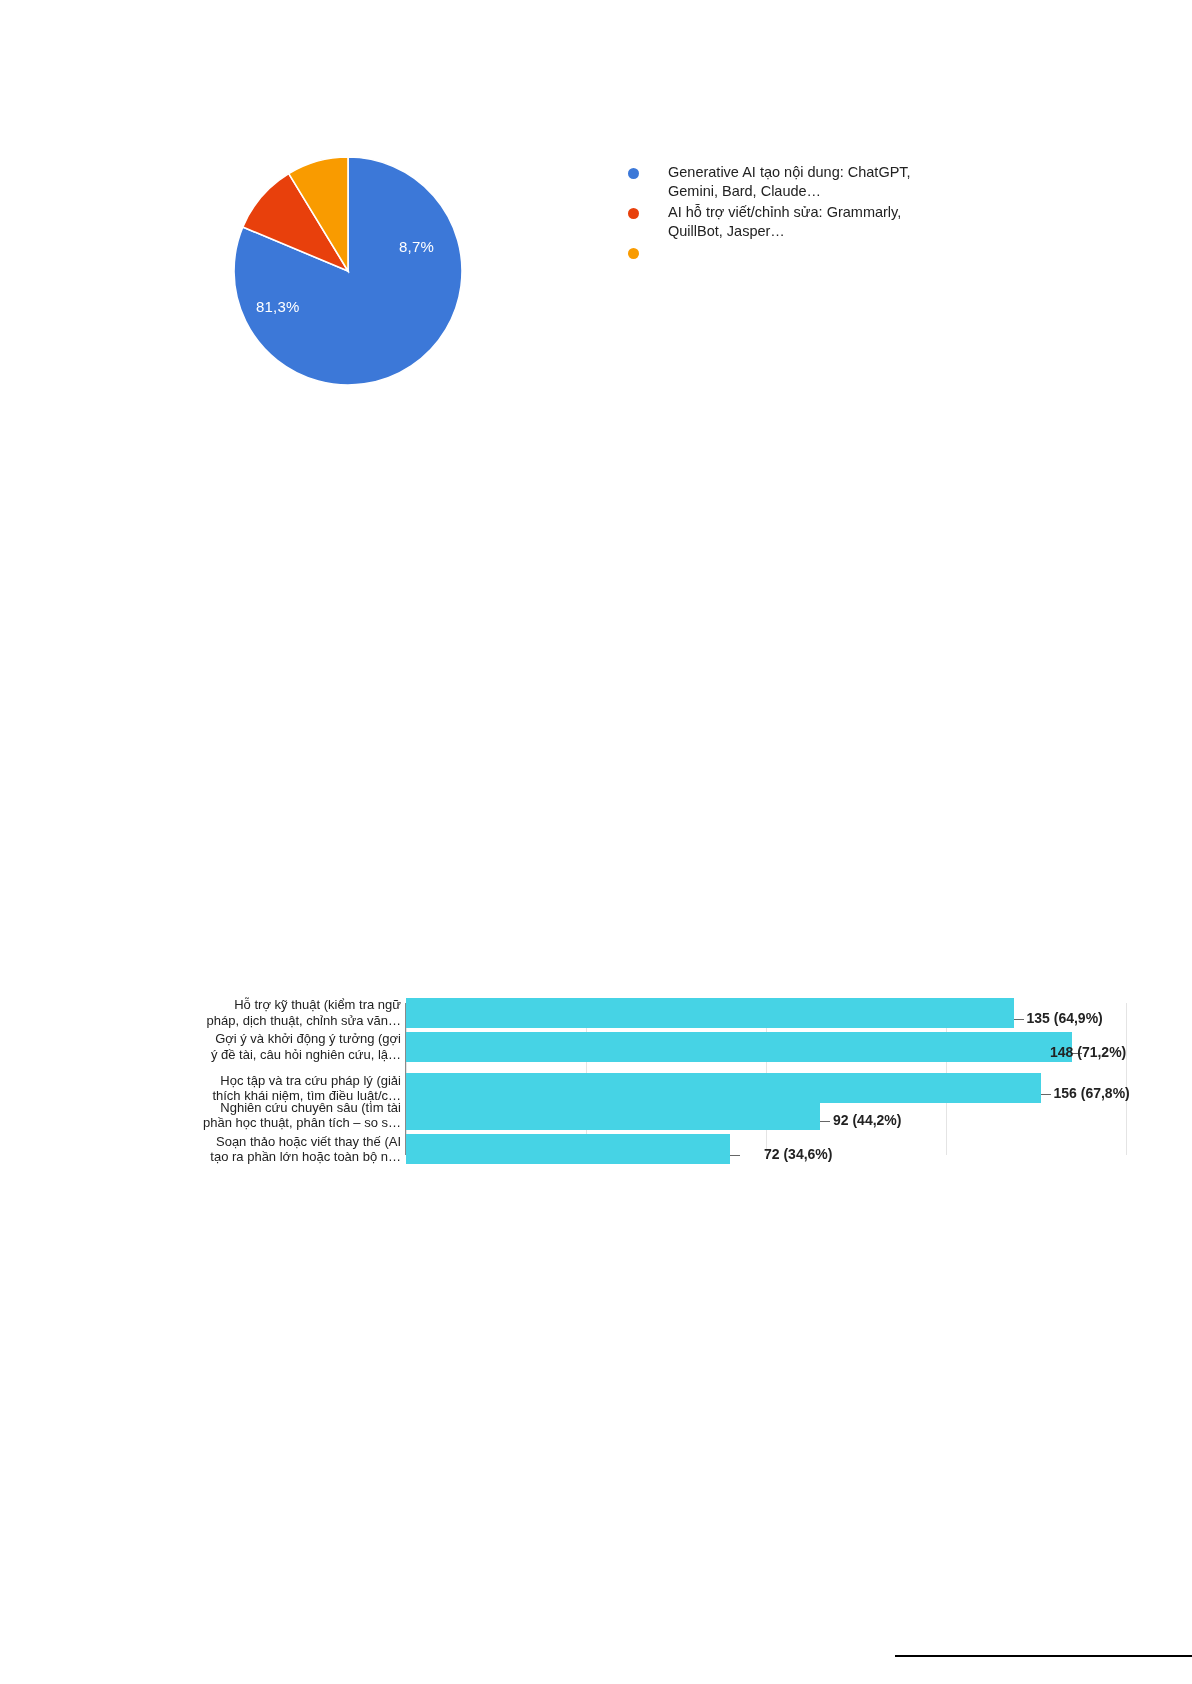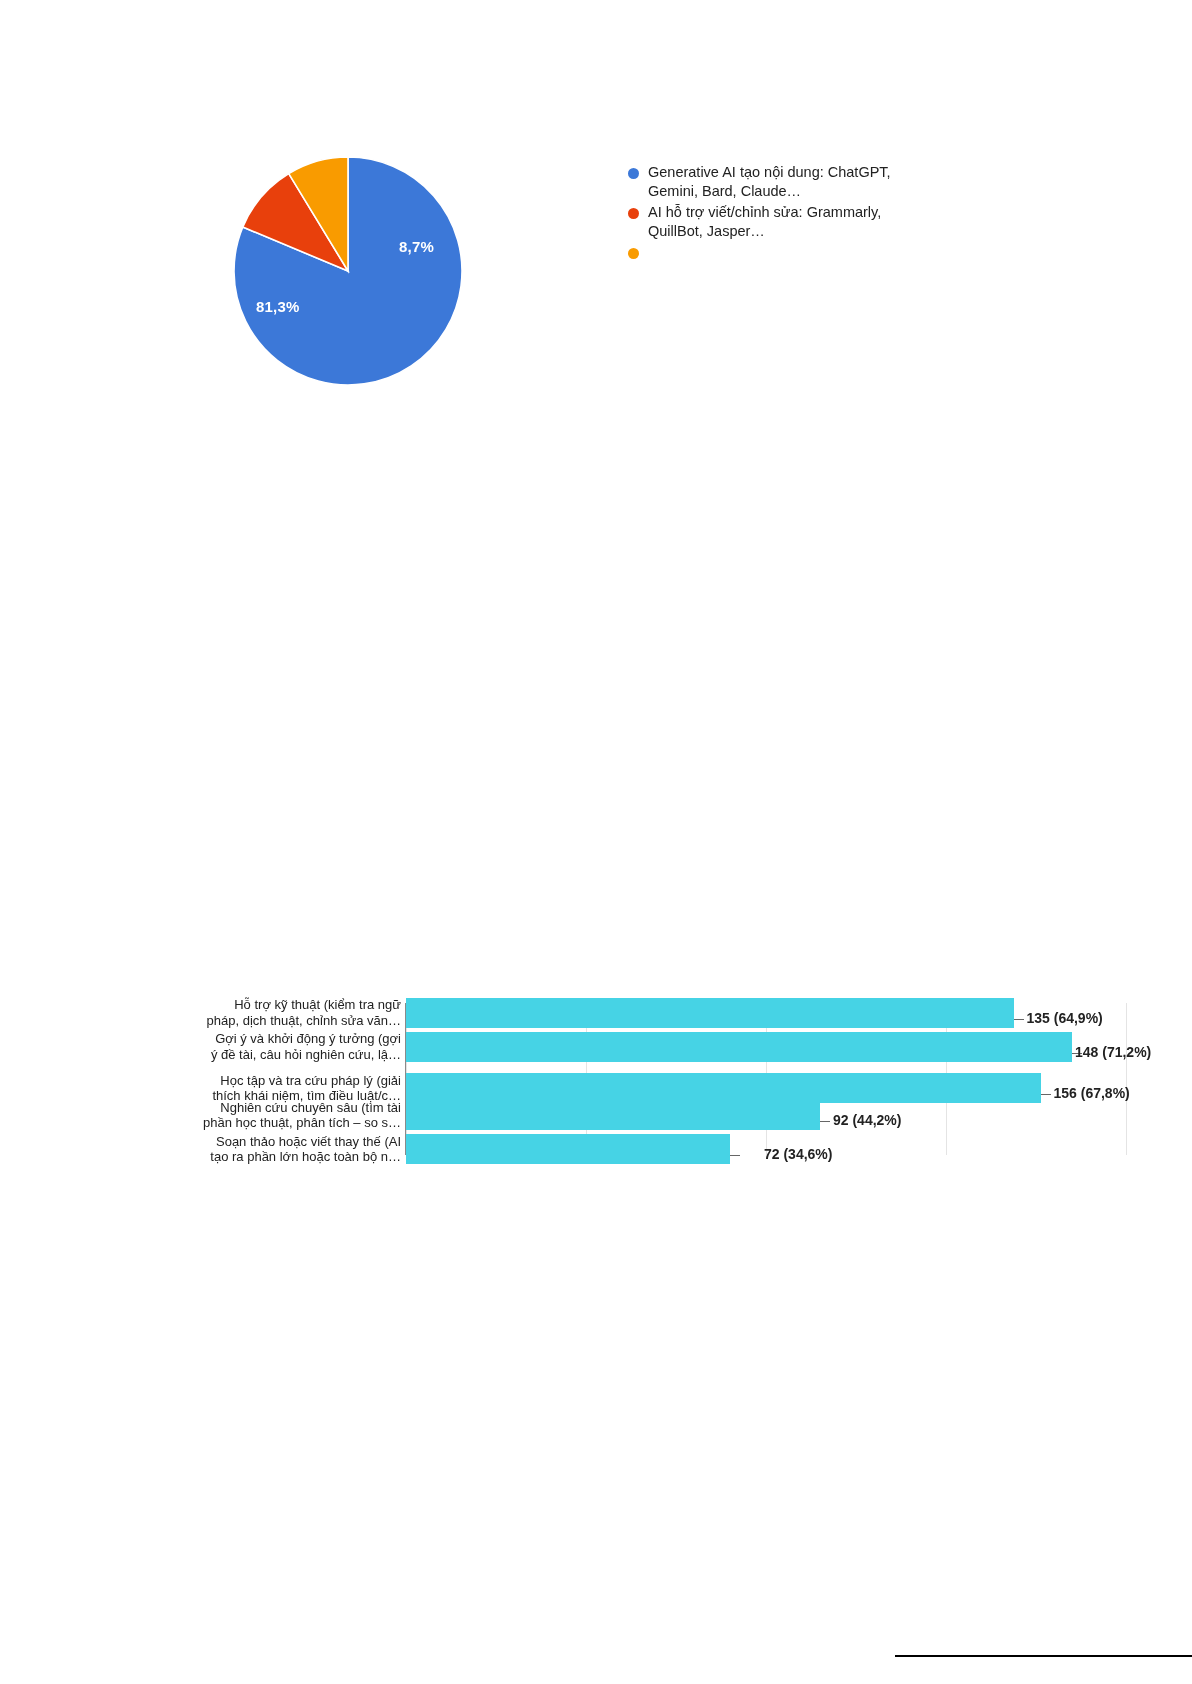--- a/index.html
+++ b/index.html
@@ -33,21 +33,20 @@
   }
   #pie-svg { display: block; width: 232px; height: 232px; }
 
   .pie-slice-label {
     position: absolute;
     color: #ffffff;
     font-size: 15px;
     font-family: "Liberation Sans", sans-serif;
     white-space: nowrap;
     letter-spacing: 0.2px;
-    font-weight: bold;
   }
   #pie-label-0 { left: 24px;  top: 143px; }
   #pie-label-2 { left: 167px; top: 83px;  }
 
   
   #pie-legend {
     position: absolute;
     left: 628px;
     top: 163px;
     width: 330px;
@@ -63,20 +62,21 @@
     border-radius: 50%;
     margin-top: 5px;
     margin-right: 9px;
   }
   .legend-text {
     font-size: 14.5px;
     line-height: 19px;
     color: #222222;
     font-family: "Liberation Sans", sans-serif;
     white-space: pre-line;
+    margin-left: 20px;
   }
 
   
   #bar-block {
     position: absolute;
     left: 0;
     top: 1000px;
     width: 1192px;
     height: 180px;
   }
@@ -207,21 +207,21 @@
 pháp, dịch thuật, chỉnh sửa văn…</div>
           <div class="bar-rect" style="width: 607.5px; background: rgb(70, 211, 229);"></div>
           <div class="bar-leader" style="left: 843.5px;"></div>
           <div class="bar-value" style="left: 856.5px;">135 (64,9%)</div>
         </div>
         <div class="bar-row" style="top: 37.7px;">
           <div class="bar-cat-label">Gợi ý và khởi động ý tưởng (gợi
 ý đề tài, câu hỏi nghiên cứu, lậ…</div>
           <div class="bar-rect" style="width: 666px; background: rgb(70, 211, 229);"></div>
           <div class="bar-leader" style="left: 902px;"></div>
-          <div class="bar-value" style="left: 905px;">148 (71,2%)</div>
+          <div class="bar-value" style="left: 880px;">148 (71,2%)</div>
         </div>
         <div class="bar-row" style="top: 79px;">
           <div class="bar-cat-label">Học tập và tra cứu pháp lý (giải
 thích khái niệm, tìm điều luật/c…</div>
           <div class="bar-rect" style="width: 634.5px; background: rgb(70, 211, 229);"></div>
           <div class="bar-leader" style="left: 870.5px;"></div>
           <div class="bar-value" style="left: 883.5px;">156 (67,8%)</div>
         </div>
         <div class="bar-row" style="top: 106.1px;">
           <div class="bar-cat-label">Nghiên cứu chuyên sâu (tìm tài

